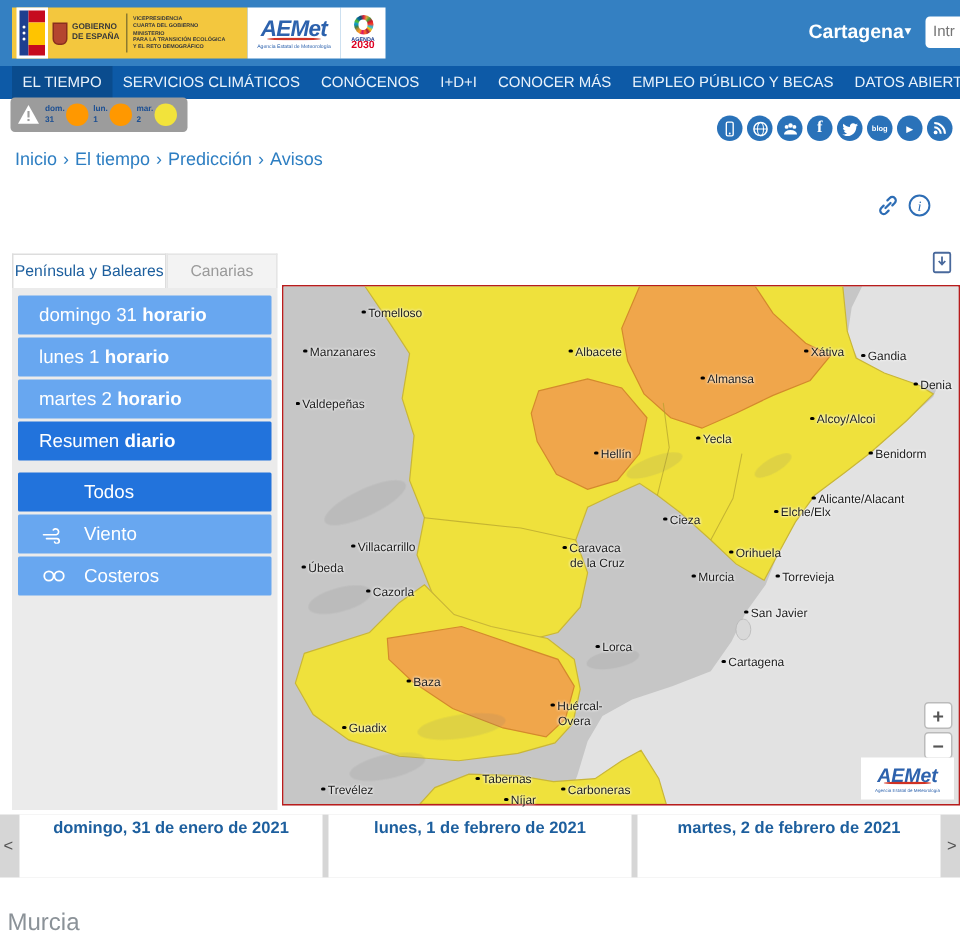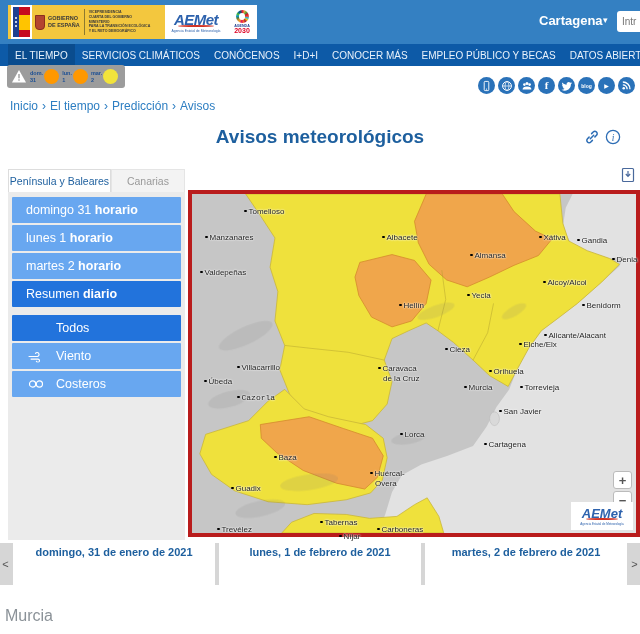--- a/index.html
+++ b/index.html
@@ -69,21 +69,21 @@
   .side-panel { position:absolute; left:8px; top:192px; width:177px; height:348px; background:#ebebeb; }
   .btn-col { position:absolute; left:4px; width:169px; display:flex; flex-direction:column; gap:2px; }
   .btn-col.g1 { top:5px; } .btn-col.g2 { top:123px; }
   .side-btn { height:26px; border:none; text-align:left; font-size:12.5px; color:#fff; background:#68a7f0; font-family:inherit; position:relative; cursor:pointer; border-radius:1px; }
   .side-btn.active { background:#2273dc; }
   .day-btn { padding:0 0 0 14px; }
   .filter-btn { padding:0 0 0 44px; }
   .f-icon { position:absolute; left:16px; top:50%; transform:translateY(-50%); display:flex; }
 
   
-  .map-area { position:absolute; left:188px; top:190px; width:452px; height:347px; border:4px solid #b91c1c; background:#e2e2e2; cursor:grab; }
+  .map-area { position:absolute; left:188px; top:190px; width:452px; height:347px; border:1px solid #b91c1c; background:#e2e2e2; cursor:grab; }
   .map-area svg.basemap { position:absolute; inset:0; width:100%; height:100%; }
   .town { position:absolute; font-size:8px; color:#1c1c1c; line-height:1.2; white-space:nowrap; text-shadow:0 0 2px rgba(255,255,255,.95), 0 0 2px rgba(255,255,255,.95); }
   .town .dot { display:inline-block; width:2.5px; height:2.5px; background:#000; margin-right:2px; vertical-align:2px; border-radius:50%; }
   .town .l2 { padding-left:5px; }
   .zoom-ctl { position:absolute; right:4px; top:277px; display:flex; flex-direction:column; gap:2px; }
   .zoom-btn { width:19px; height:18px; background:#fff; border:1px solid #bbb; border-radius:3px; font-size:13px; font-weight:bold; color:#555; display:flex; align-items:center; justify-content:center; padding:0; font-family:inherit; cursor:pointer; }
   .map-watermark { position:absolute; right:3px; bottom:3px; width:62px; height:28px; background:#fff; display:flex; flex-direction:column; align-items:center; justify-content:center; }
   .wm-text { color:#2d62ad; font-size:13px; font-weight:bold; font-style:italic; line-height:1; }
   .wm-swoosh { width:32px; height:2px; border-bottom:2px solid #d03224; border-radius:50%; margin-top:-2px; }
   .wm-cap { font-size:3px; color:#2d62ad; margin-top:2px; }
@@ -226,21 +226,20 @@
         <svg width="11" height="11" viewBox="0 0 12 12">
           <circle cx="3" cy="9" r="1.4" fill="#fff"></circle>
           <path d="M2,5.3 a4.7,4.7 0 0,1 4.7,4.7" stroke="#fff" fill="none" stroke-width="1.5"></path>
           <path d="M2,2.2 a7.8,7.8 0 0,1 7.8,7.8" stroke="#fff" fill="none" stroke-width="1.5"></path>
         </svg>
       </span>
     </div>
 
   <div class="breadcrumb"><span class="crumb">Inicio</span><span class="crumb-sep">›</span><span class="crumb">El tiempo</span><span class="crumb-sep">›</span><span class="crumb">Predicción</span><span class="crumb-sep">›</span><span class="crumb">Avisos</span></div>
 
-  <h1 class="page-title">Avisos meteorológicos</h1>
   <div class="title-icons">
     <span>
       <svg width="16" height="16" viewBox="0 0 16 16">
           <g stroke="#2d6db5" stroke-width="1.5" fill="none" stroke-linecap="round">
             <path d="M6.3,9.7 L9.7,6.3"></path>
             <path d="M7.6,4.6 l1.6,-1.6 a2.3,2.3 0 0,1 3.3,3.3 l-1.6,1.6"></path>
             <path d="M8.4,11.4 l-1.6,1.6 a2.3,2.3 0 0,1 -3.3,-3.3 l1.6,-1.6"></path>
           </g>
         </svg>
     </span>
@@ -331,21 +330,21 @@
         <div class="town" style="left: 207px; top: 107px;"><span class="dot"></span><span>Hellín</span></div>
         <div class="town" style="left: 352px; top: 137px;"><span class="dot"></span><span>Alicante/Alacant</span></div>
         <div class="town" style="left: 327px; top: 146px;"><span class="dot"></span><span>Elche/Elx</span></div>
         <div class="town" style="left: 253px; top: 151px;"><span class="dot"></span><span>Cieza</span></div>
         <div class="town" style="left: 45px; top: 169px;"><span class="dot"></span><span>Villacarrillo</span></div>
         <div class="town" style="left: 12px; top: 183px;"><span class="dot"></span><span>Úbeda</span></div>
         <div class="town" style="left: 186px; top: 170px;"><span class="dot"></span><span>Caravaca</span><div class="l2">de la Cruz</div></div>
         <div class="town" style="left: 297px; top: 173px;"><span class="dot"></span><span>Orihuela</span></div>
         <div class="town" style="left: 272px; top: 189px;"><span class="dot"></span><span>Murcia</span></div>
         <div class="town" style="left: 328px; top: 189px;"><span class="dot"></span><span>Torrevieja</span></div>
-        <div class="town" style="left: 45px; top: 199px; font-family: Liberation Mono, monospace;"><span class="dot"></span><span>Cazorla</span></div>
+        <div class="town" style="left: 55px; top: 199px;"><span class="dot"></span><span>Cazorla</span></div>
         <div class="town" style="left: 307px; top: 213px;"><span class="dot"></span><span>San Javier</span></div>
         <div class="town" style="left: 208px; top: 236px;"><span class="dot"></span><span>Lorca</span></div>
         <div class="town" style="left: 292px; top: 246px;"><span class="dot"></span><span>Cartagena</span></div>
         <div class="town" style="left: 82px; top: 259px;"><span class="dot"></span><span>Baza</span></div>
         <div class="town" style="left: 178px; top: 275px;"><span class="dot"></span><span>Huércal-</span><div class="l2">Overa</div></div>
         <div class="town" style="left: 39px; top: 290px;"><span class="dot"></span><span>Guadix</span></div>
         <div class="town" style="left: 25px; top: 331px;"><span class="dot"></span><span>Trevélez</span></div>
         <div class="town" style="left: 128px; top: 324px; text-align: center;"><span class="dot"></span><span>Tabernas</span></div>
         <div class="town" style="left: 147px; top: 338px;"><span class="dot"></span><span>Níjar</span></div>
         <div class="town" style="left: 185px; top: 331px;"><span class="dot"></span><span>Carboneras</span></div>

